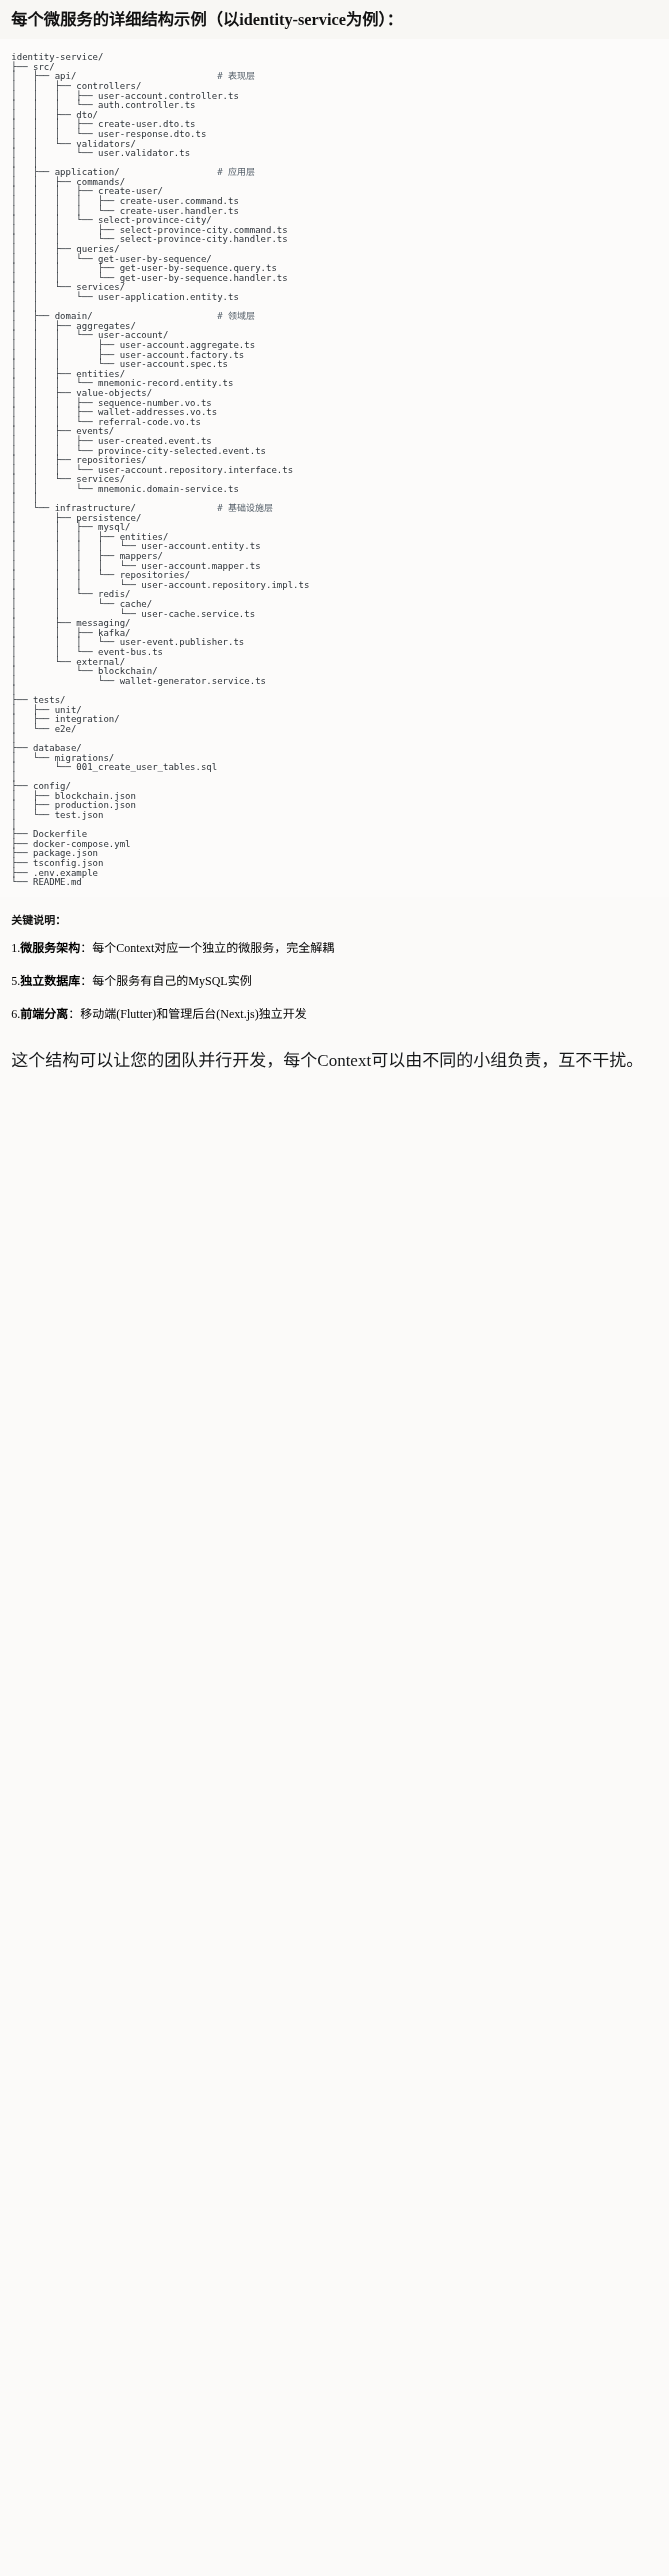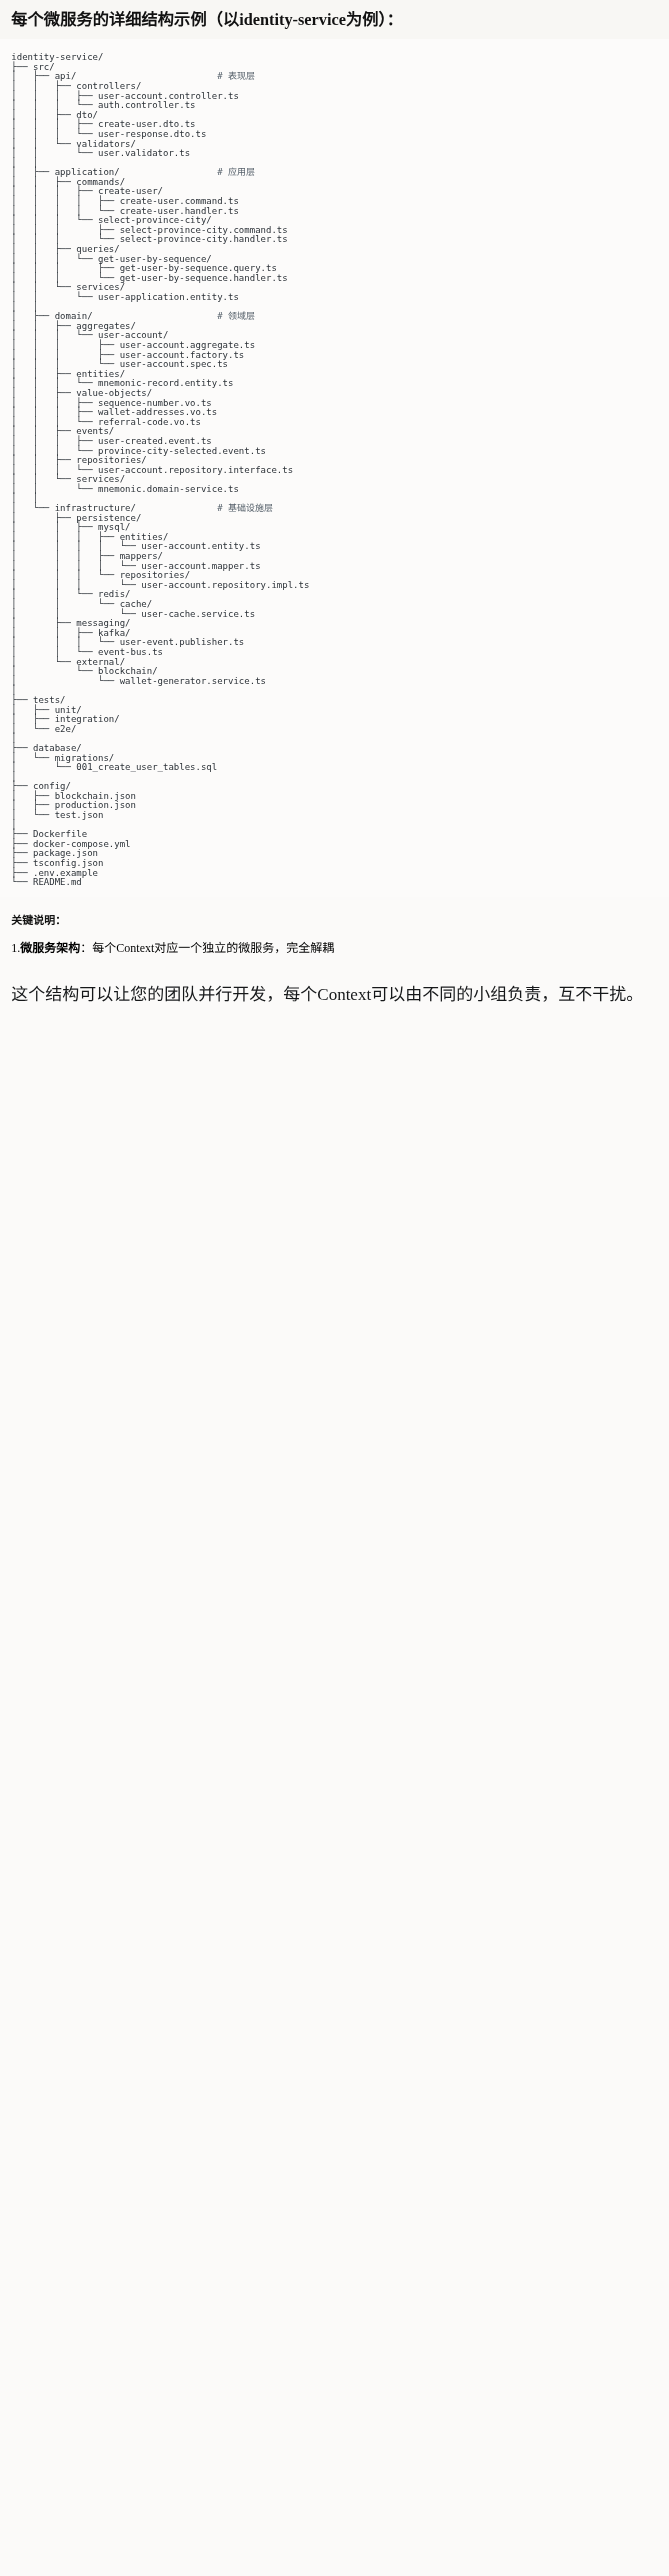--- a/index.html
+++ b/index.html
@@ -200,19 +200,21 @@
 <span>├── .env.example</span>
 <span>└── README.md</span></code></pre>
   </div>
 
   <hr class="rule">
 
   <div class="notes">
     <h2 class="notes-title">关键说明：</h2>
     <ol class="notes-list" id="notes-list">
         <li><span class="num">1.</span><span class="term">微服务架构</span><span>：</span><span>每个Context对应一个独立的微服务，完全解耦</span></li>
+        <li><span class="num">5.</span><span class="term">独立数据库</span><span>：</span><span>每个服务有自己的MySQL实例</span></li>
+        <li><span class="num">6.</span><span class="term">前端分离</span><span>：</span><span>移动端(Flutter)和管理后台(Next.js)独立开发</span></li>
       </ol>
   </div>
 
   <p class="closing">这个结构可以让您的团队并行开发，每个Context可以由不同的小组负责，互不干扰。</p>
 
 </div>
 
 
 </body></html>

